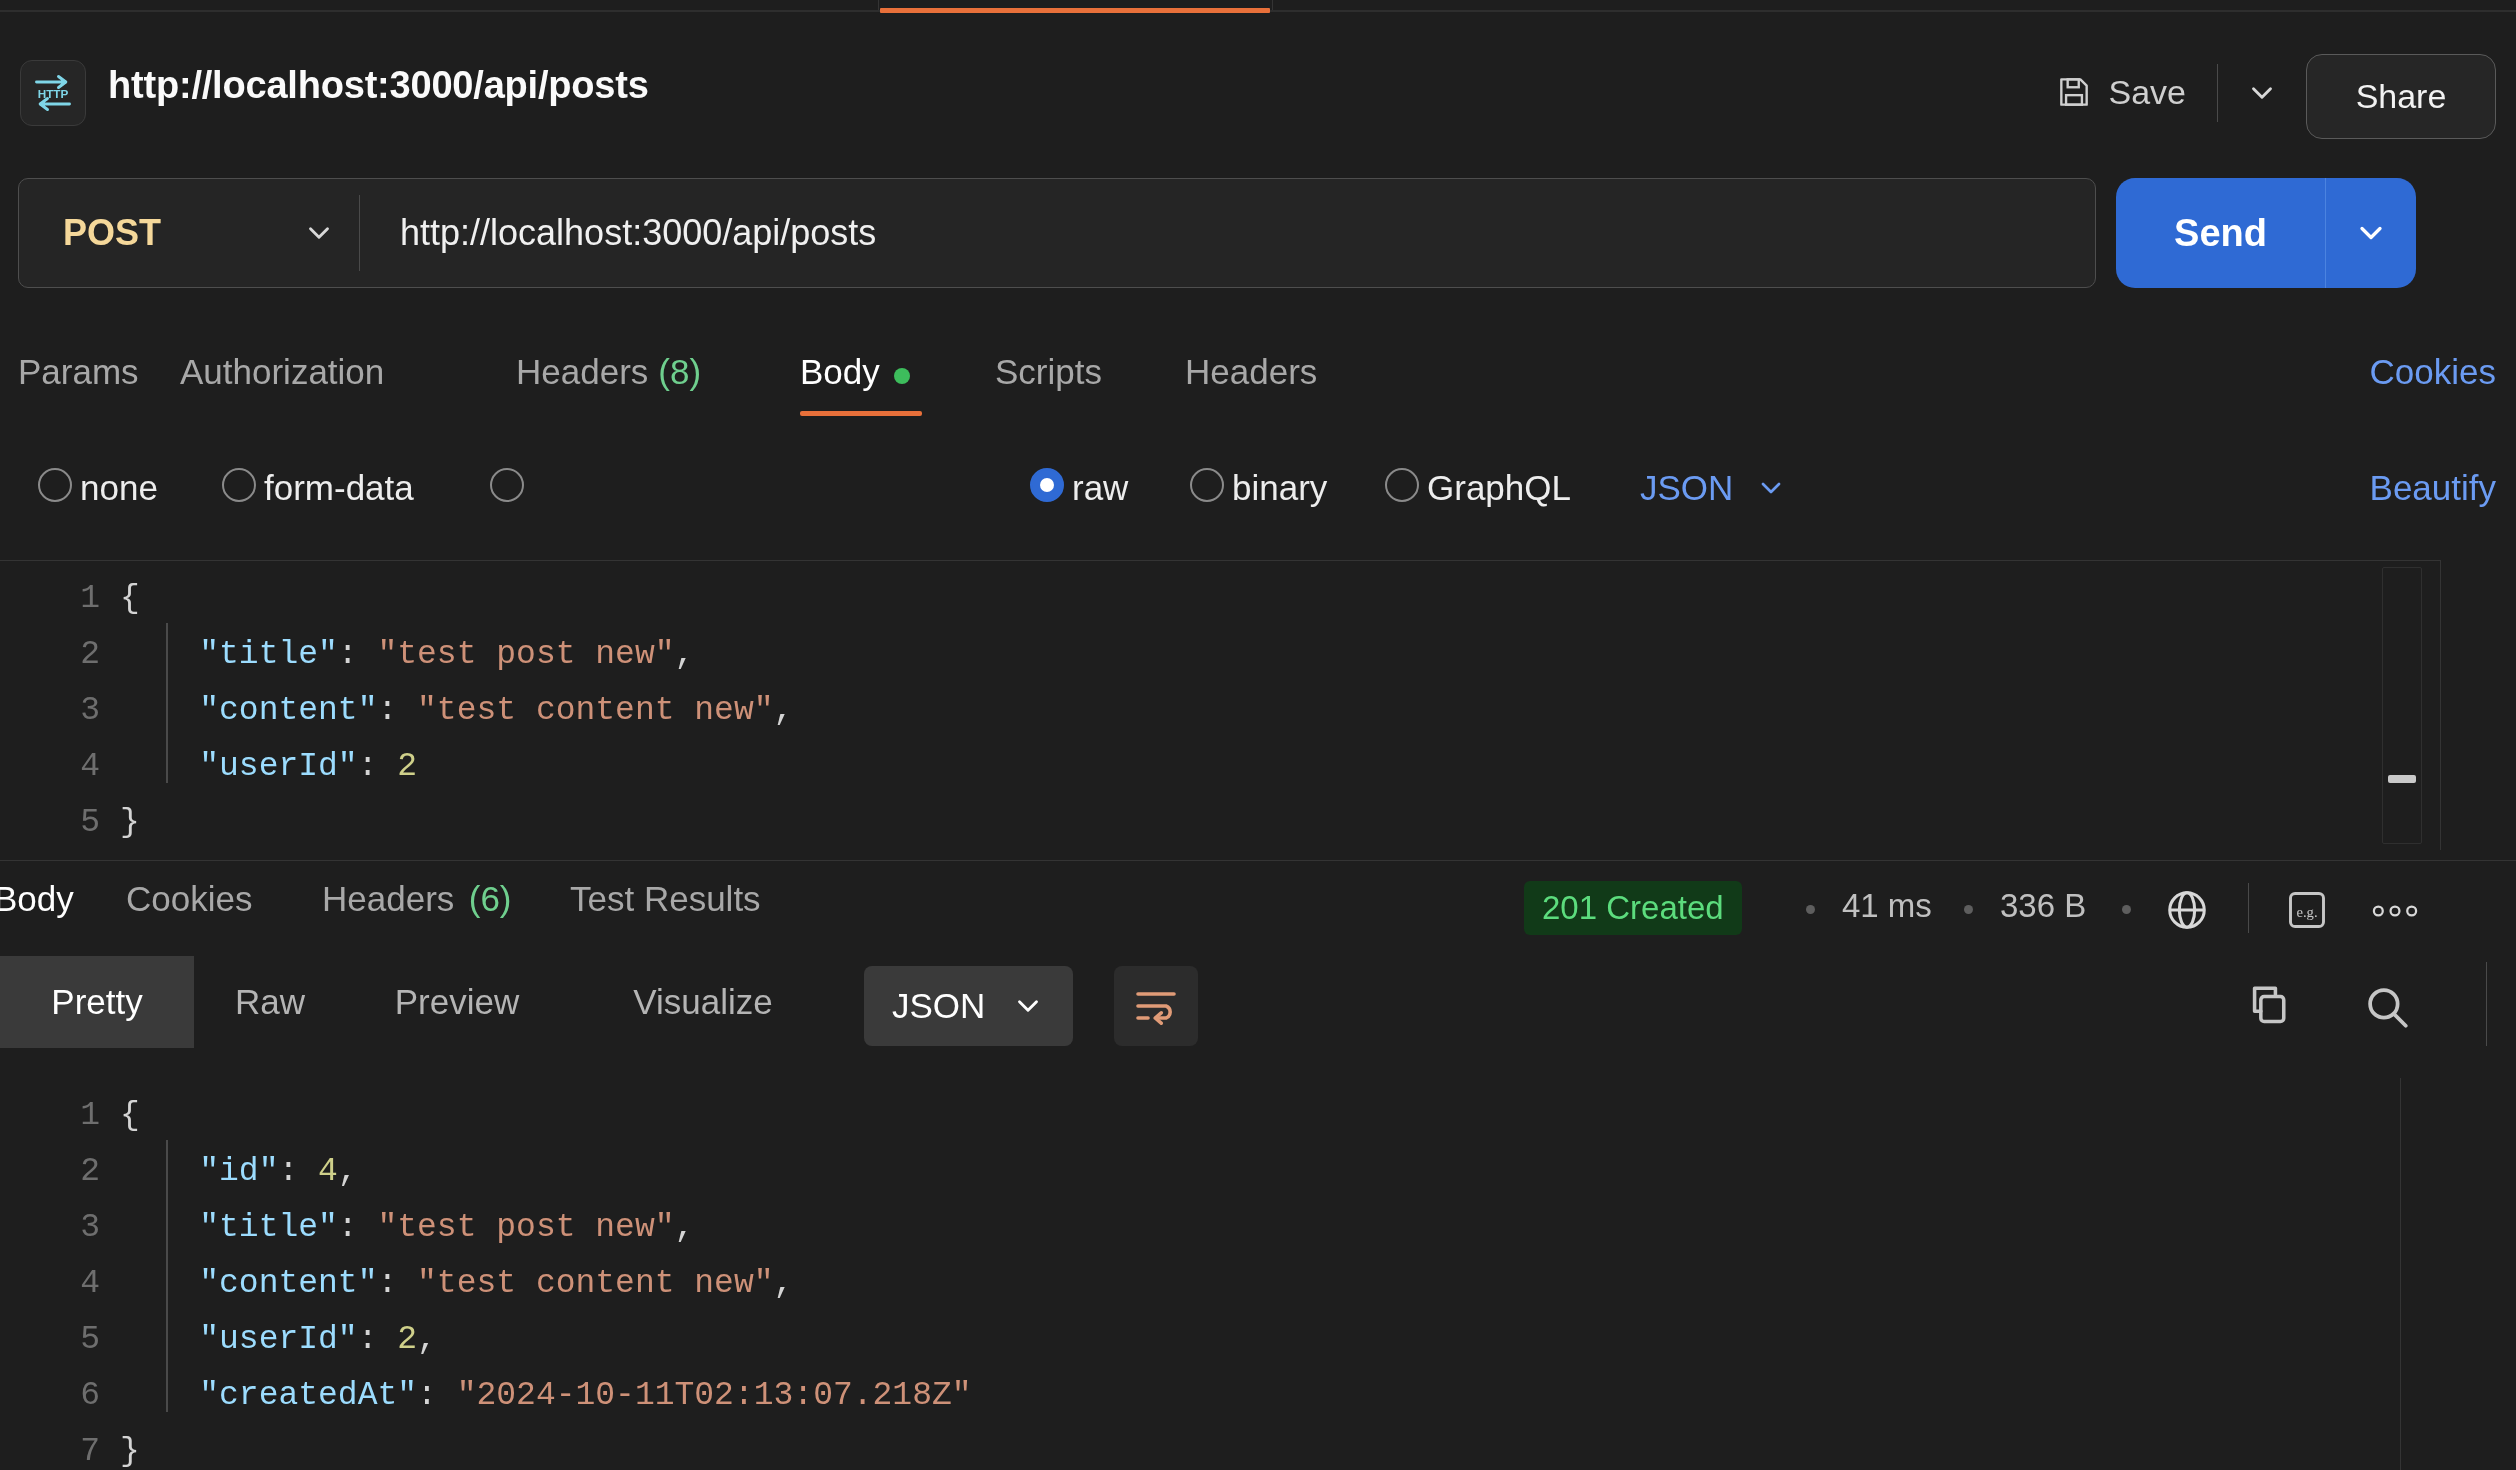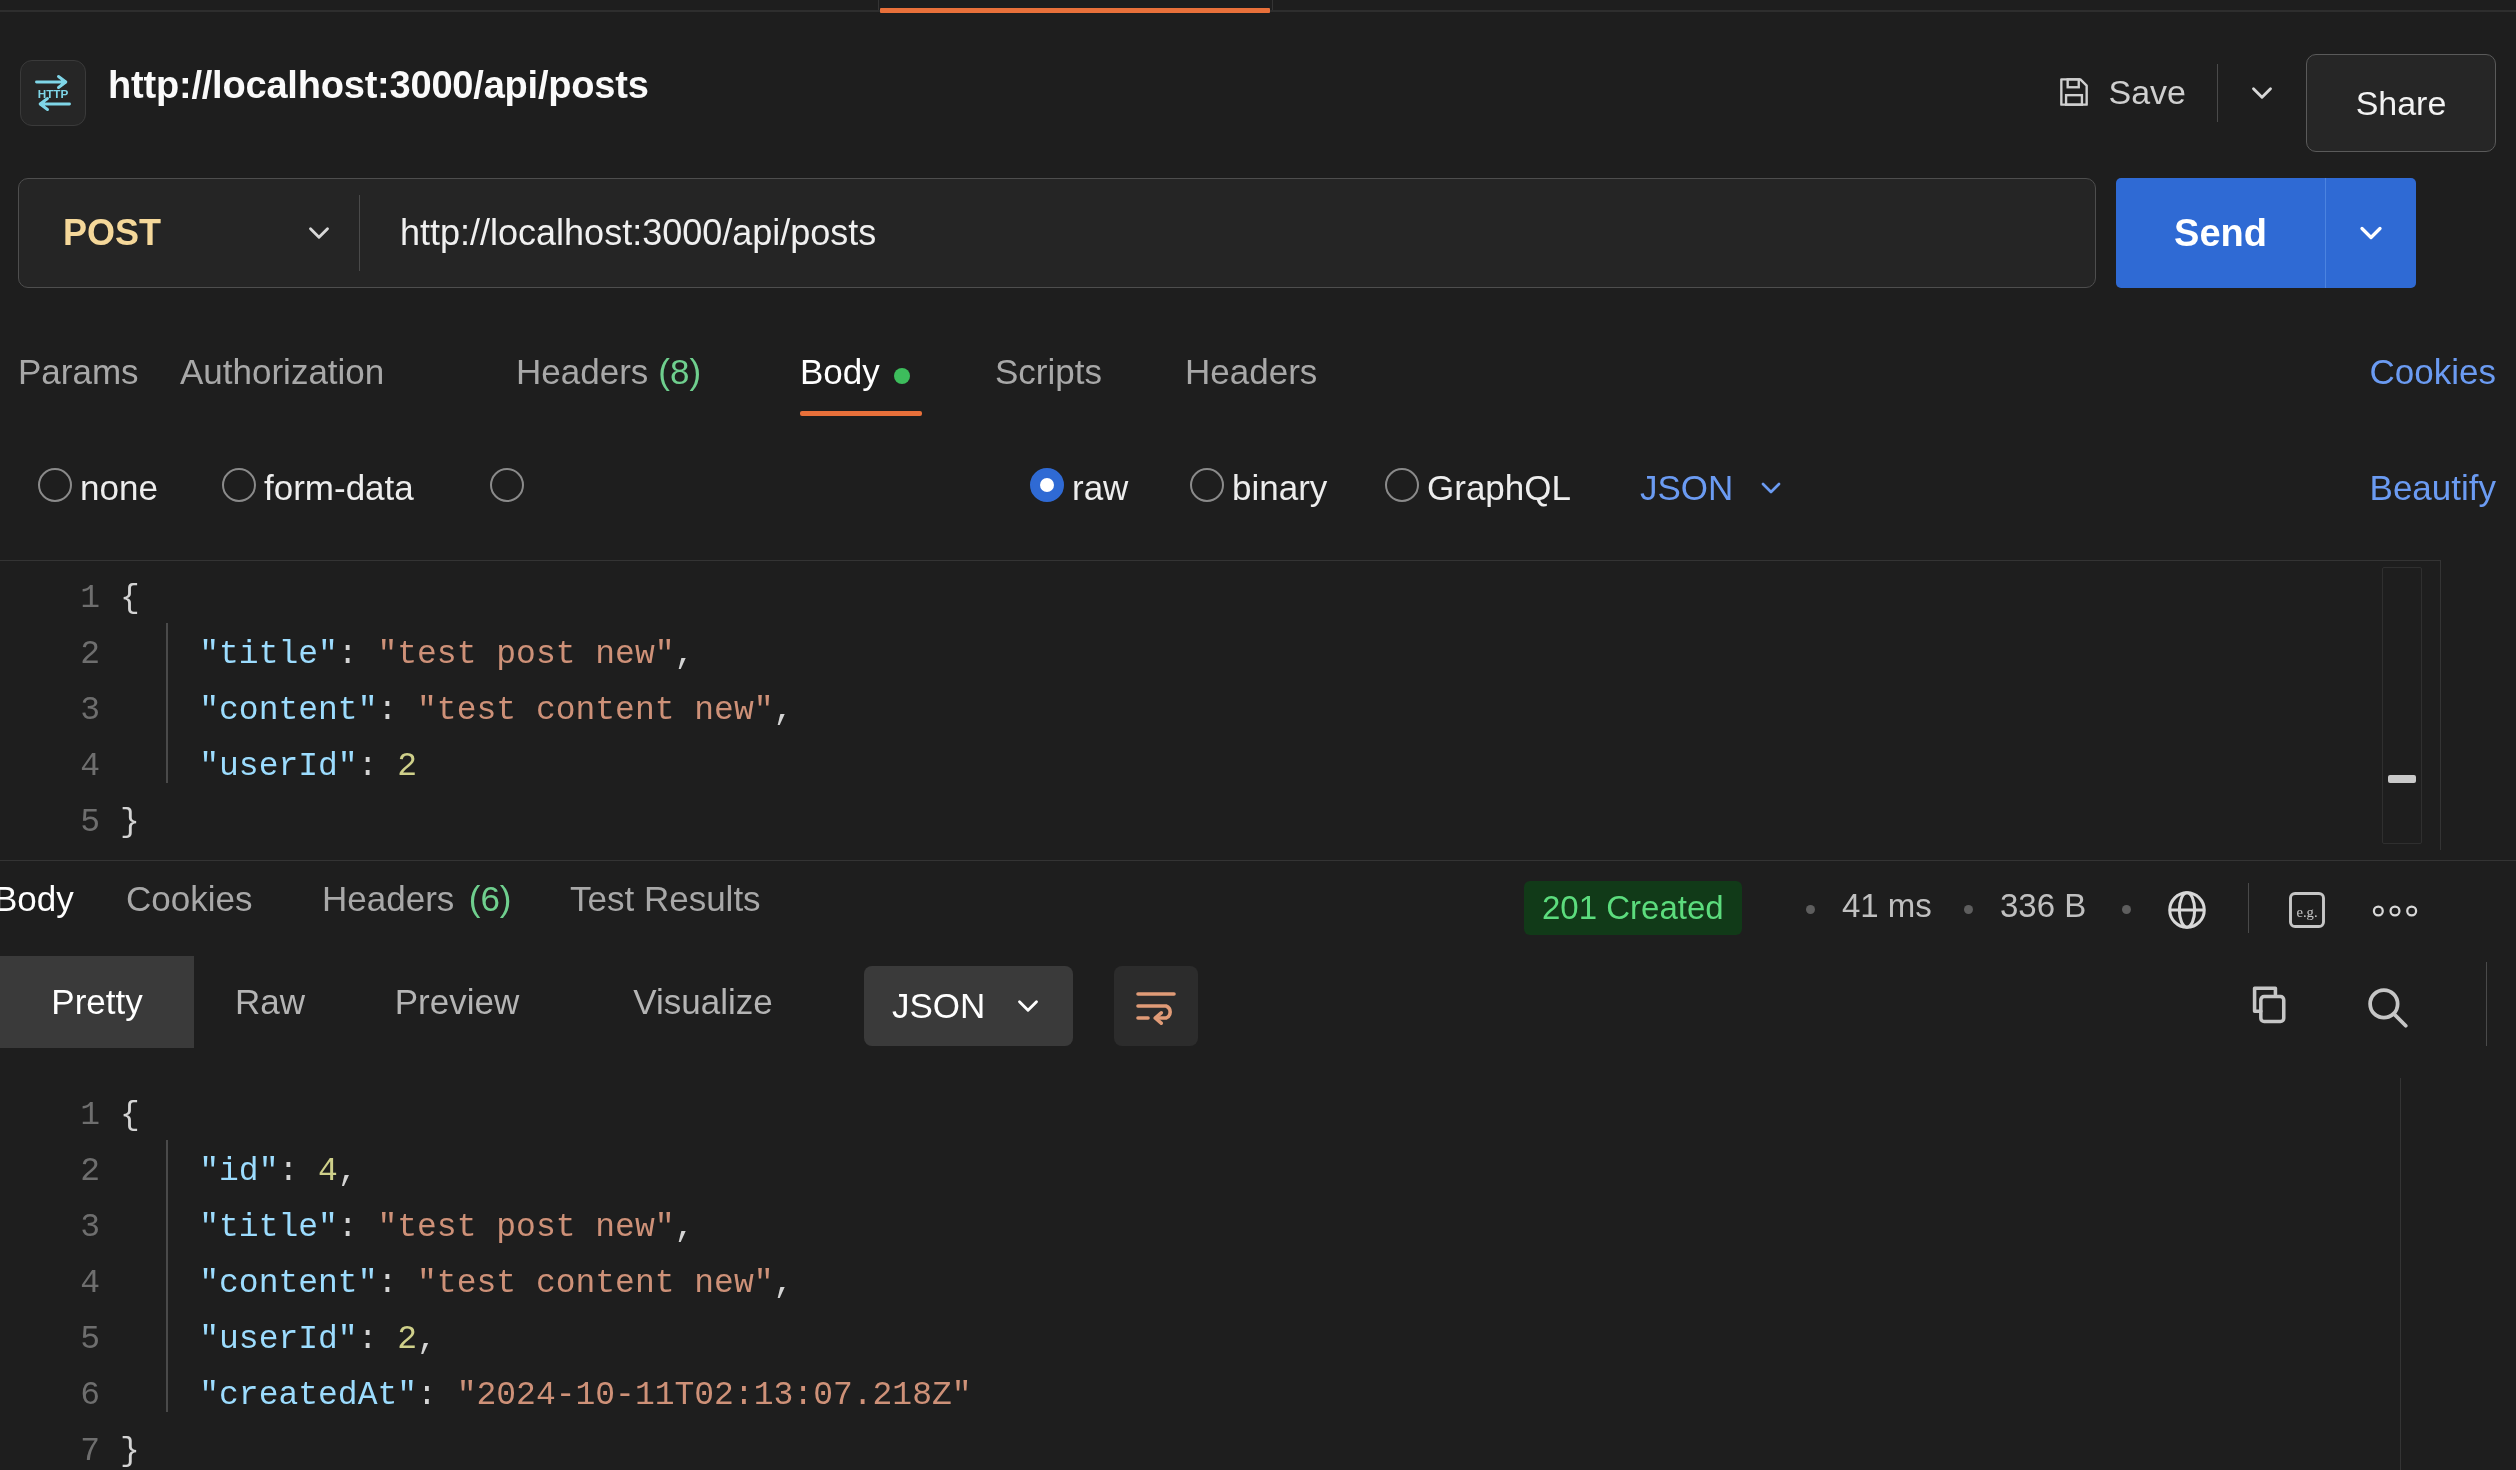--- a/index.html
+++ b/index.html
@@ -33,40 +33,40 @@
     position: absolute; right: 330px; top: 48px; height: 64px;
     display: flex; align-items: center; gap: 16px; cursor: pointer;
   }
   .save-btn .lbl { font-size: 34px; color: #cfcfcf; }
   .hdr-vsep { position: absolute; right: 298px; top: 52px; width: 1px; height: 58px; background: #4a4a4a; }
   .save-caret {
     position: absolute; right: 228px; top: 56px; width: 52px; height: 50px;
     display: flex; align-items: center; justify-content: center; cursor: pointer;
   }
   .share-btn {
-    position: absolute; right: 20px; top: 42px; width: 190px; height: 98px;
-    border: 1px solid #5a5a5a; border-radius: 10px; background: #262626;
+    position: absolute; right: 20px; top: 42px; width: 190px; height: 85px;
+    border: 1px solid #5a5a5a; border-radius: 16px; background: #262626;
     display: flex; align-items: center; justify-content: center; cursor: pointer;
   }
   .share-btn .lbl { font-size: 34px; color: #f2f2f2; }
 
   
   .url-row { position: absolute; left: 0; top: 170px; width: 2516px; height: 126px; }
   .url-box {
     position: absolute; left: 18px; top: 8px; width: 2078px; height: 110px;
     background: #252525; border: 1px solid #4e4e4e; border-radius: 10px;
     display: flex; align-items: center;
   }
   .method { width: 260px; padding-left: 44px; font-size: 36px; color: #f5d89a; font-weight: bold; }
   .method-caret { width: 80px; display: flex; align-items: center; justify-content: center; cursor: pointer; }
   .url-vsep { width: 1px; height: 76px; background: #4a4a4a; }
   .url-text { flex: 1; padding-left: 40px; font-size: 36px; color: #f0f0f0; white-space: nowrap; overflow: hidden; }
   .send-wrap {
     position: absolute; left: 2116px; top: 8px; width: 300px; height: 110px;
-    background: #2f6ad4; border-radius: 5px; display: flex; align-items: flex-end; overflow: hidden;
+    background: #2f6ad4; border-radius: 19px; display: flex; align-items: flex-end; overflow: hidden;
   }
   .send-main { flex: 1; display: flex; align-items: center; justify-content: center; height: 100%; cursor: pointer; }
   .send-main .lbl { font-size: 38px; font-weight: bold; color: #ffffff; }
   .send-sep { width: 1px; height: 100%; background: #4b83e0; }
   .send-caret { width: 90px; display: flex; align-items: center; justify-content: center; height: 100%; cursor: pointer; }
 
   
   .req-tabs { position: absolute; left: 0; top: 330px; width: 2516px; height: 108px; }
   .rt { position: absolute; top: 0; height: 108px; display: flex; align-items: flex-start; padding-top: 22px; cursor: pointer; }
   .rt .lbl { font-size: 35px; color: #a8a8a8; white-space: nowrap; }

